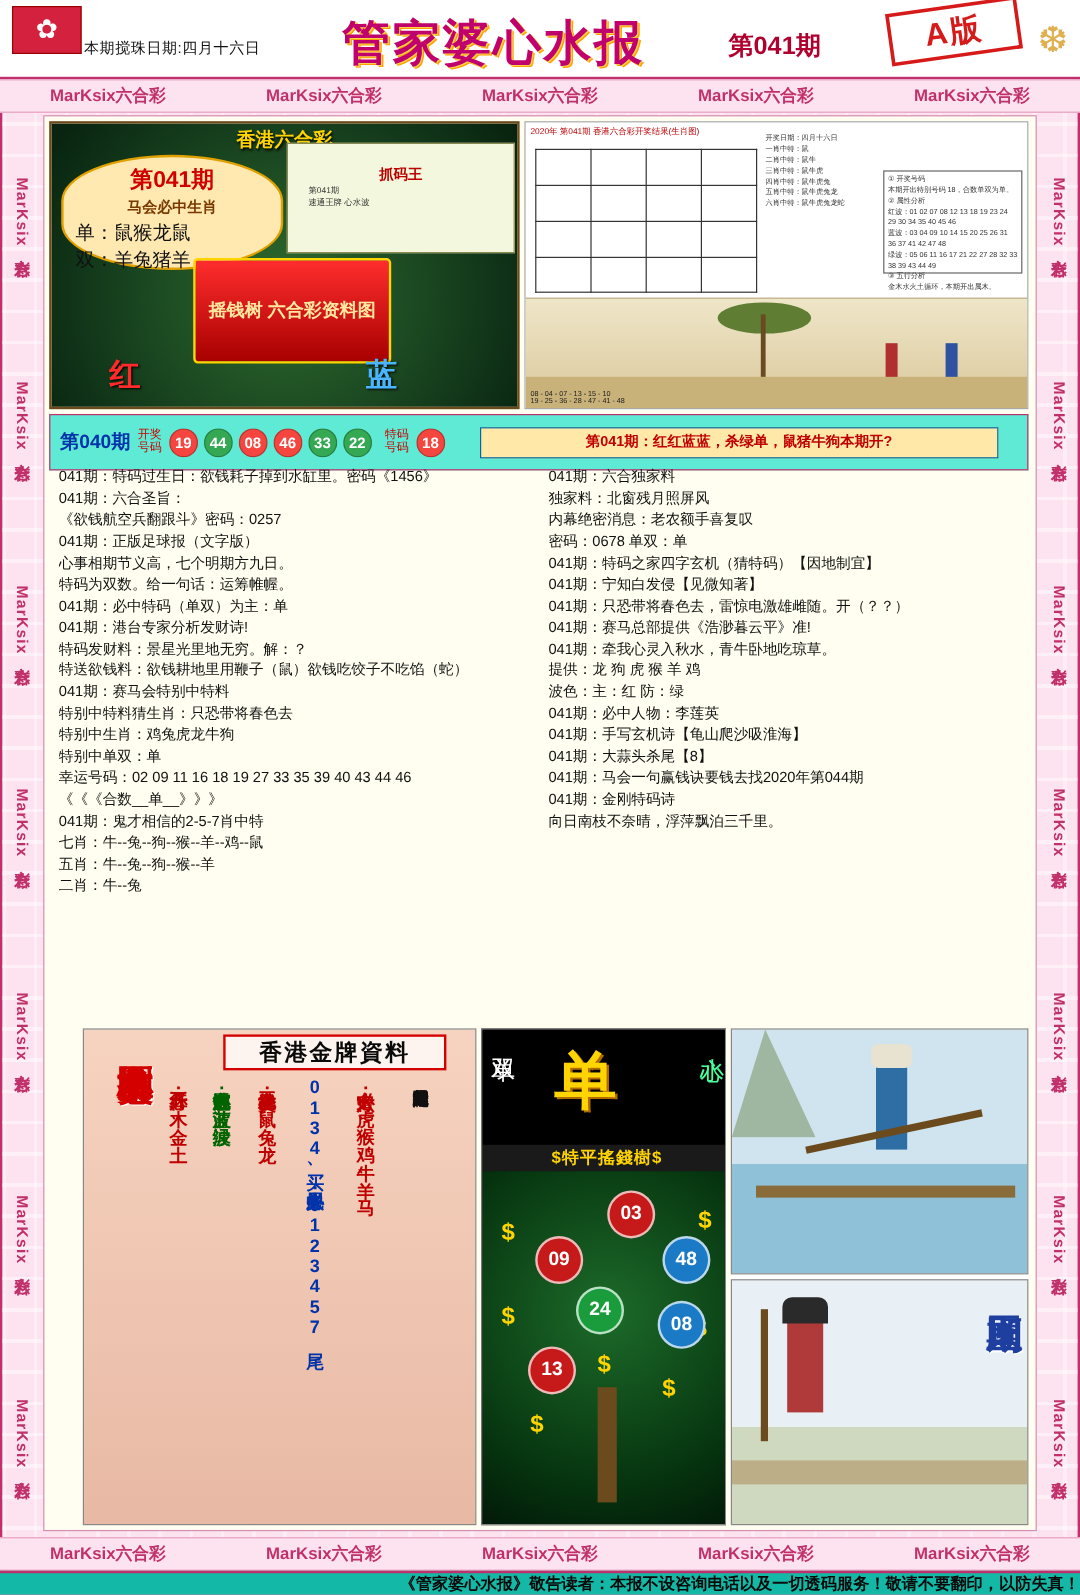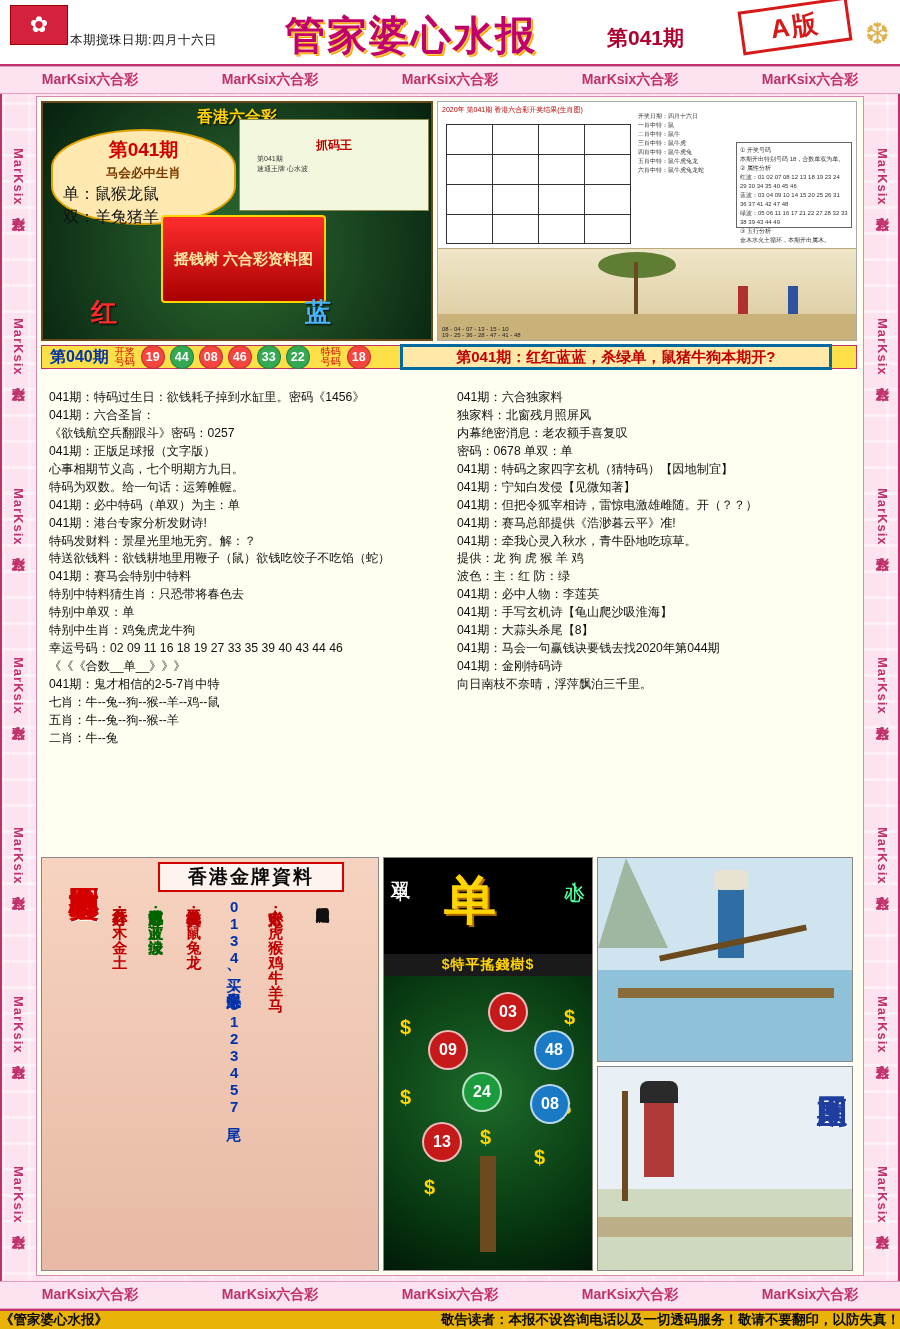--- a/index.html
+++ b/index.html
@@ -182,60 +182,60 @@
   .pr-scene .p1 { position:absolute; left:300px; bottom:24px; width:10px; height:30px; background:#b03030; }
   .pr-scene .p2 { position:absolute; left:350px; bottom:24px; width:10px; height:30px; background:#3050a0; }
   .pr-nums {
     position:absolute; left:4px; bottom:2px; font-size:6px; color:#222;
   }
   .pr-grid-lower {
     position:absolute; left:4px; top:150px; width:180px; height:60px; font-size:6px; line-height:1.6;
   }
   
   .result-bar {
-    position:absolute; left:4px; top:248px; width:816px; height:24px;
-    background:#fde047; border:1px solid #c0306a; display:flex; align-items:center;
+    position:absolute; left:4px; top:248px; width:816px; height:47px;
+    background:#5eead4; border:1px solid #c0306a; display:flex; align-items:center;
   }
   .rb-issue {
     font-size:16px; font-weight:bold; color:#0033aa; padding-left:8px; white-space:nowrap;
   }
   .rb-label {
     font-size:10px; color:#c00; line-height:1.05; padding:0 6px; text-align:center; white-space:nowrap;
   }
   .ball {
     width:24px; height:24px; border-radius:50%;
     display:flex; align-items:center; justify-content:center;
     font-size:12.5px; font-weight:bold; color:#111; margin-right:5px;
     border:1px solid rgba(0,0,0,.25);
   }
   .ball.red { background:#f4453f; color:#fff; }
   .ball.green { background:#35a853; color:#fff; }
   .rb-tail {
     flex:1; margin:0 24px; height:26px;
-    background:#ffe8a8; border:3px solid #0369a1;
+    background:#ffe8a8; border:1px solid #0369a1;
     display:flex; align-items:center; justify-content:center;
-    color:#c00000; font-size:15px; font-weight:bold; white-space:nowrap;
+    color:#c00000; font-size:12px; font-weight:bold; white-space:nowrap;
   }
   
   .cols {
     position:absolute; left:4px; top:288px; width:816px; height:468px;
     display:flex;
   }
   .col {
     width:50%; padding:4px 8px;
     font-size:12.2px; line-height:1.47; color:#111;
   }
   .col p { margin:0; white-space:nowrap; overflow:hidden; }
   
   .bottom {
     position:absolute; left:4px; top:760px; width:816px; height:414px;
     display:flex; gap:4px;
   }
   .bimg { position:relative; overflow:hidden; border:1px solid #888; }
-  .b1 { width:338px; background:linear-gradient(#f6d3c0,#e8b9a4); }
+  .b1 { width:338px; background:linear-gradient(#f6d3c0,#e8b9a4);margin-left:28px; }
   .b2 { width:210px; background:#0a0a0a; }
   .b3 { width:256px; background:#fff; display:flex; flex-direction:column; gap:4px; border:none; }
   .b1-title {
     position:absolute; left:6px; top:6px; width:52px;
     color:#d40000; font-size:30px; font-weight:bold; line-height:1.06;
     writing-mode:vertical-rl; text-orientation:upright; height:360px;
     text-shadow:1px 1px 0 #fff;
   }
   .b1-stamp {
     position:absolute; left:116px; top:4px; width:186px; height:30px;
@@ -295,22 +295,22 @@
   .b3-vtitle {
     position:absolute; right:4px; top:6px;
     writing-mode:vertical-rl; text-orientation:upright;
     color:#1f3fa0; font-size:30px; font-weight:bold; line-height:1.05;
     text-shadow:1px 1px 0 #fff;
   }
   .fig { position:absolute; }
   
   .footer {
     position:absolute; left:0; top:1309px; width:900px; height:20px;
-    background:#eab308; border-top:2px solid #c0306a;
-    display:flex; align-items:center; justify-content:space-between;
+    background:#14b8a6; border-top:2px solid #c0306a;
+    display:flex; align-items:center; justify-content:flex-end;
   }
   .footer-text { font-size:13.5px; font-weight:bold; color:#0a0a0a; white-space:nowrap; }
 </style>
 </head>
 <body>
 
 <div class="page"></div>
 
 <div class="header">
   <div class="flag">
@@ -435,37 +435,37 @@
       <p>《欲钱航空兵翻跟斗》密码：0257</p>
       <p>041期：正版足球报（文字版）</p>
       <p>心事相期节义高，七个明期方九日。</p>
       <p>特码为双数。给一句话：运筹帷幄。</p>
       <p>041期：必中特码（单双）为主：单</p>
       <p>041期：港台专家分析发财诗!</p>
       <p>特码发财料：景星光里地无穷。解：？</p>
       <p>特送欲钱料：欲钱耕地里用鞭子（鼠）欲钱吃饺子不吃馅（蛇）</p>
       <p>041期：赛马会特别中特料</p>
       <p>特别中特料猜生肖：只恐带将春色去</p>
+      <p>特别中生肖：鸡兔虎龙牛狗</p>
       <p>特别中单双：单</p>
-      <p>特别中生肖：鸡兔虎龙牛狗</p>
       <p>幸运号码：02 09 11 16 18 19 27 33 35 39 40 43 44 46</p>
       <p>《《《合数__单__》》》</p>
       <p>041期：鬼才相信的2-5-7肖中特</p>
       <p>七肖：牛--兔--狗--猴--羊--鸡--鼠</p>
       <p>五肖：牛--兔--狗--猴--羊</p>
       <p>二肖：牛--兔</p>
     </div>
     <div class="col">
       <p>041期：六合独家料</p>
       <p>独家料：北窗残月照屏风</p>
       <p>内幕绝密消息：老农额手喜复叹</p>
       <p>密码：0678 单双：单</p>
       <p>041期：特码之家四字玄机（猜特码）【因地制宜】</p>
       <p>041期：宁知白发侵【见微知著】</p>
-      <p>041期：但把令狐宰相诗，雷惊电激雄雌随。开（？？）</p>
+      <p>041期：只恐带将春色去，雷惊电激雄雌随。开（？？）</p>
       <p></p>
       <p>041期：赛马总部提供《浩渺暮云平》准!</p>
       <p>041期：牵我心灵入秋水，青牛卧地吃琼草。</p>
       <p>提供：龙 狗 虎 猴 羊 鸡</p>
       <p>波色：主：红 防：绿</p>
       <p>041期：必中人物：李莲英</p>
       <p>041期：手写玄机诗【龟山爬沙吸淮海】</p>
       <p>041期：大蒜头杀尾【8】</p>
       <p>041期：马会一句赢钱诀要钱去找2020年第044期</p>
       <p>041期：金刚特码诗</p>

